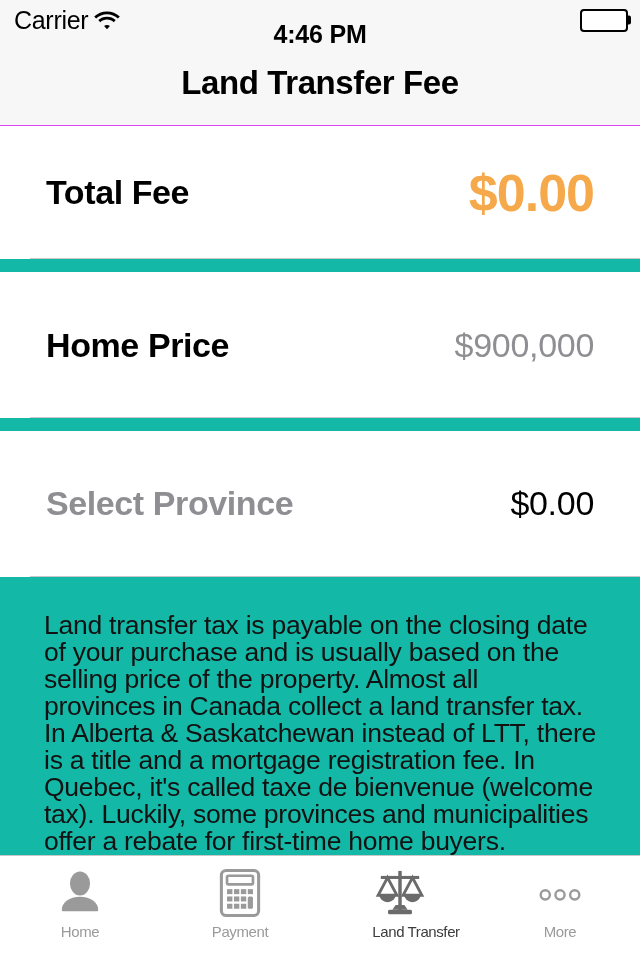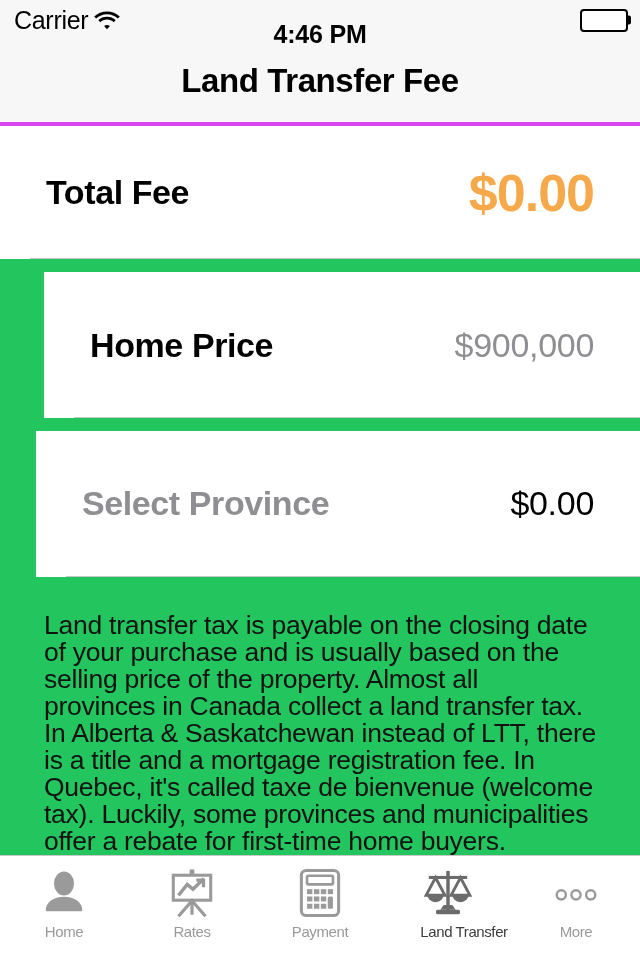--- a/index.html
+++ b/index.html
@@ -51,46 +51,46 @@
   .battery-fill { width: 100%; height: 100%; background: #000; border-radius: 1px; }
   .battery-cap {
     position: absolute; right: -5px; top: 50%; transform: translateY(-50%);
     width: 3px; height: 9px; background: #000; border-radius: 0 2px 2px 0;
   }
 
   
   .nav-bar {
     flex: 0 0 86px;
     background: #f7f7f7;
-    border-bottom: 4px solid #d946ef;
+    border-bottom: 1px solid #d946ef;
     display: flex; align-items: center; justify-content: center;
   }
   .nav-title {
     font-size: 33px; font-weight: bold; color: #000;
     letter-spacing: -0.4px;
   }
 
   
   .content {
     flex: 1 1 auto;
-    background: #22c55e;
+    background: #14b8a6;
     display: flex; flex-direction: column;
     min-height: 0;
     gap: 13px;
   }
 
   .row {
     position: relative;
     display: flex; align-items: center; justify-content: space-between;
     padding: 0 46px;
     background: #ffffff;
   }
   .row-total { height: 134px; }
-  .row-price { height: 146px; margin-left: 44px; }
-  .row-province { height: 147px; margin-left: 36px; }
+  .row-price { height: 146px; }
+  .row-province { height: 147px; }
 
   .row-sep {
     position: absolute; left: 30px; right: 0; bottom: 0;
     height: 1px; background: #c8c8c8;
   }
   .row-sep.full { left: 30px; right: 0; }
 
   .row-label { font-size: 34px; font-weight: bold; color: #000; letter-spacing: -0.4px; }
   .row-label.muted { color: #8e8e93; }
   .row-value { font-size: 34px; color: #000; letter-spacing: -0.3px; }
@@ -191,34 +191,20 @@
     <div class="tab">
       <span class="tab-icon">
         <svg viewBox="0 0 48 48" width="46" height="46">
           <ellipse cx="24" cy="14" rx="10.5" ry="12.5" fill="#9a9a9a"></ellipse>
           <path d="M24 28c-11 0-19 6.2-19 13.5 0 1 0.3 1.5 1 1.5h36c0.7 0 1-0.5 1-1.5C43 34.2 35 28 24 28z" fill="#9a9a9a"></path>
         </svg>
       </span>
       <span class="tab-label">Home</span>
     </div>
 
-    <div class="tab">
-      <span class="tab-icon">
-        <svg viewBox="0 0 50 50" width="48" height="48">
-          <rect x="22.5" y="0.5" width="5" height="5" fill="#9a9a9a"></rect>
-          <rect x="5.5" y="6.5" width="39" height="26" fill="none" stroke="#9a9a9a" stroke-width="3.2"></rect>
-          <path d="M12 26 L20 16 L26 21 L36 11.5" fill="none" stroke="#9a9a9a" stroke-width="3.6" stroke-linecap="square" stroke-linejoin="miter"></path>
-          <path d="M29.5 11.5 L37 11.5 L37 19" fill="none" stroke="#9a9a9a" stroke-width="3.4" stroke-linecap="butt"></path>
-          <path d="M25 33 L12 48" fill="none" stroke="#9a9a9a" stroke-width="3.3" stroke-linecap="square"></path>
-          <path d="M25 33 L38 48" fill="none" stroke="#9a9a9a" stroke-width="3.3" stroke-linecap="square"></path>
-          <path d="M25 33 L25 46" fill="none" stroke="#9a9a9a" stroke-width="3.3" stroke-linecap="square"></path>
-        </svg>
-      </span>
-      <span class="tab-label">Rates</span>
-    </div>
 
     <div class="tab">
       <span class="tab-icon">
         <svg viewBox="0 0 42 50" width="42" height="48">
           <rect x="1.6" y="1.6" width="38.8" height="46.8" rx="5" fill="none" stroke="#9a9a9a" stroke-width="3.2"></rect>
           <rect x="7.5" y="7" width="27" height="9" rx="1.6" fill="none" stroke="#9a9a9a" stroke-width="2.8"></rect>
           <rect x="7.5" y="21" width="5.6" height="5.2" fill="#9a9a9a"></rect>
           <rect x="14.7" y="21" width="5.6" height="5.2" fill="#9a9a9a"></rect>
           <rect x="21.9" y="21" width="5.6" height="5.2" fill="#9a9a9a"></rect>
           <rect x="29.1" y="21" width="5.4" height="5.2" fill="#9a9a9a"></rect>

